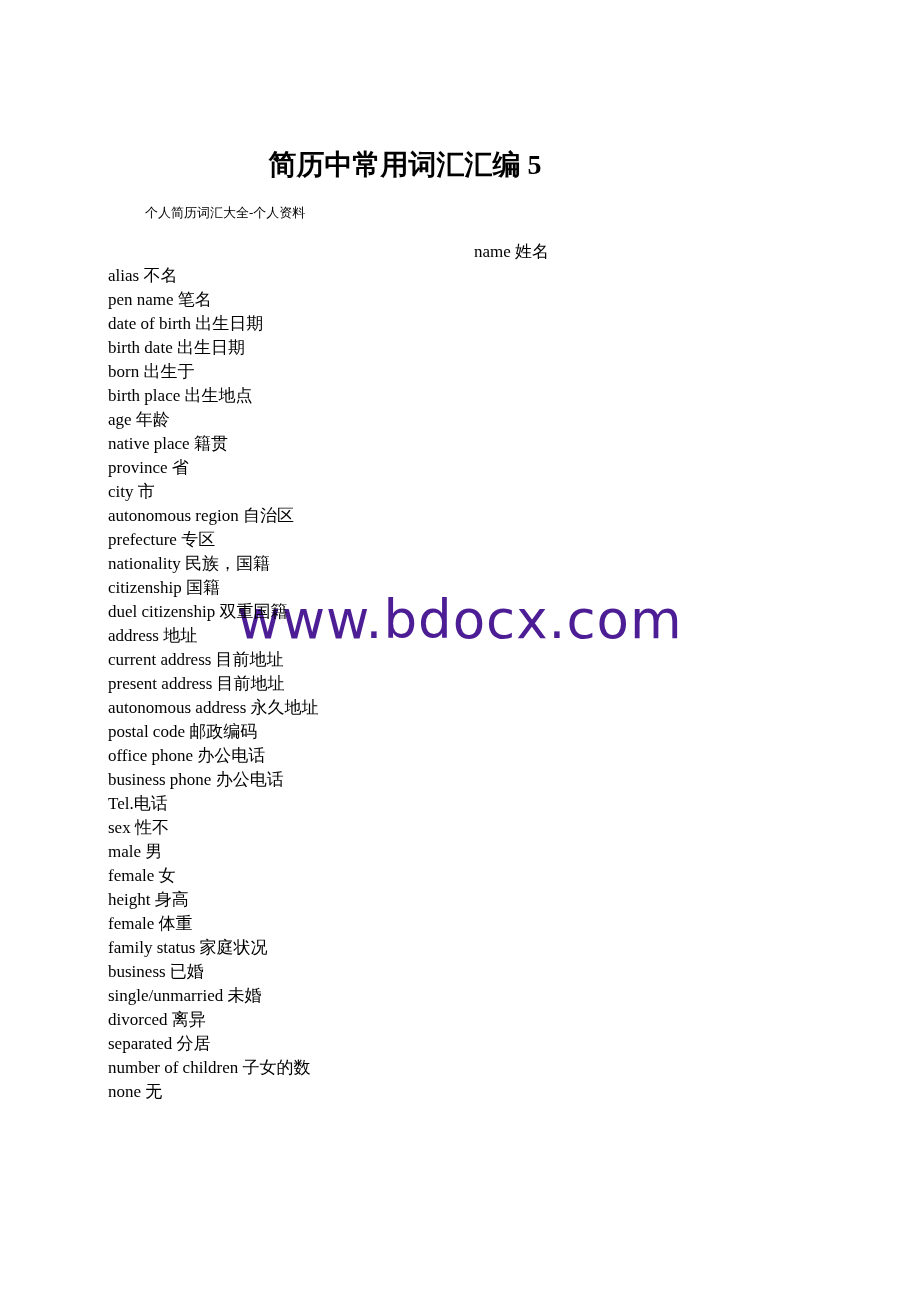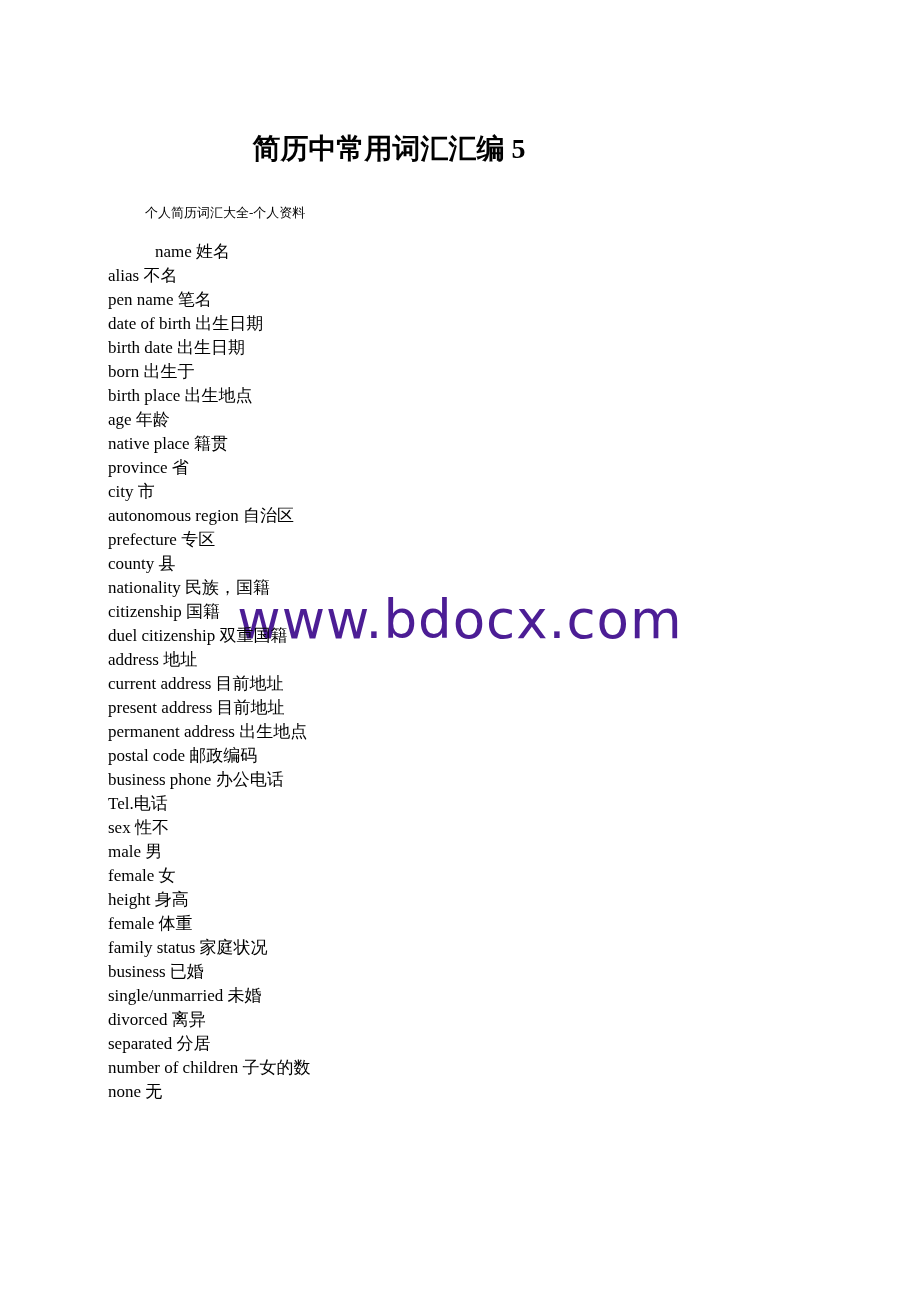--- a/index.html
+++ b/index.html
@@ -40,21 +40,21 @@
   }
   
   .doc {
     position: absolute;
     left: 0;
     top: 0;
     width: 920px;
     z-index: 1;
   }
   .doc-title {
-    margin: 0;
+    margin: 16px;
     padding: 0;
     position: absolute;
     left: 0;
     top: 131px;
     width: 778px;
     text-align: center;
     font-size: 28px;
     line-height: 36px;
     font-weight: bold;
     letter-spacing: 0px;
@@ -77,20 +77,21 @@
     list-style: none;
   }
   .term-item {
     font-size: 17px;
     line-height: 24px;
     white-space: nowrap;
     text-indent: 0;
   }
   .term-item.indented {
     text-indent: 47px;
+    text-align: center;
   }
 </style>
 </head>
 <body>
 
 <div class="page">
 
   <div class="watermark">www.bdocx.com</div>
 
   <div class="doc">
@@ -106,29 +107,29 @@
         <li class="term-item">date of birth 出生日期</li>
         <li class="term-item">birth date 出生日期</li>
         <li class="term-item">born 出生于</li>
         <li class="term-item">birth place 出生地点</li>
         <li class="term-item">age 年龄</li>
         <li class="term-item">native place 籍贯</li>
         <li class="term-item">province 省</li>
         <li class="term-item">city 市</li>
         <li class="term-item">autonomous region 自治区</li>
         <li class="term-item">prefecture 专区</li>
-        <li class="term-item">county 县</li>
         <li class="term-item">nationality 民族，国籍</li>
         <li class="term-item">citizenship 国籍</li>
         <li class="term-item">duel citizenship 双重国籍</li>
         <li class="term-item">address 地址</li>
         <li class="term-item">current address 目前地址</li>
         <li class="term-item">present address 目前地址</li>
-        <li class="term-item">permanent address 出生地点</li>
+        <li class="term-item">autonomous address 永久地址</li>
         <li class="term-item">postal code 邮政编码</li>
+        <li class="term-item">office phone 办公电话</li>
         <li class="term-item">business phone 办公电话</li>
         <li class="term-item">Tel.电话</li>
         <li class="term-item">sex 性不</li>
         <li class="term-item">male 男</li>
         <li class="term-item">female 女</li>
         <li class="term-item">height 身高</li>
         <li class="term-item">female 体重</li>
         <li class="term-item">family status 家庭状况</li>
         <li class="term-item">business 已婚</li>
         <li class="term-item">single/unmarried 未婚</li>

